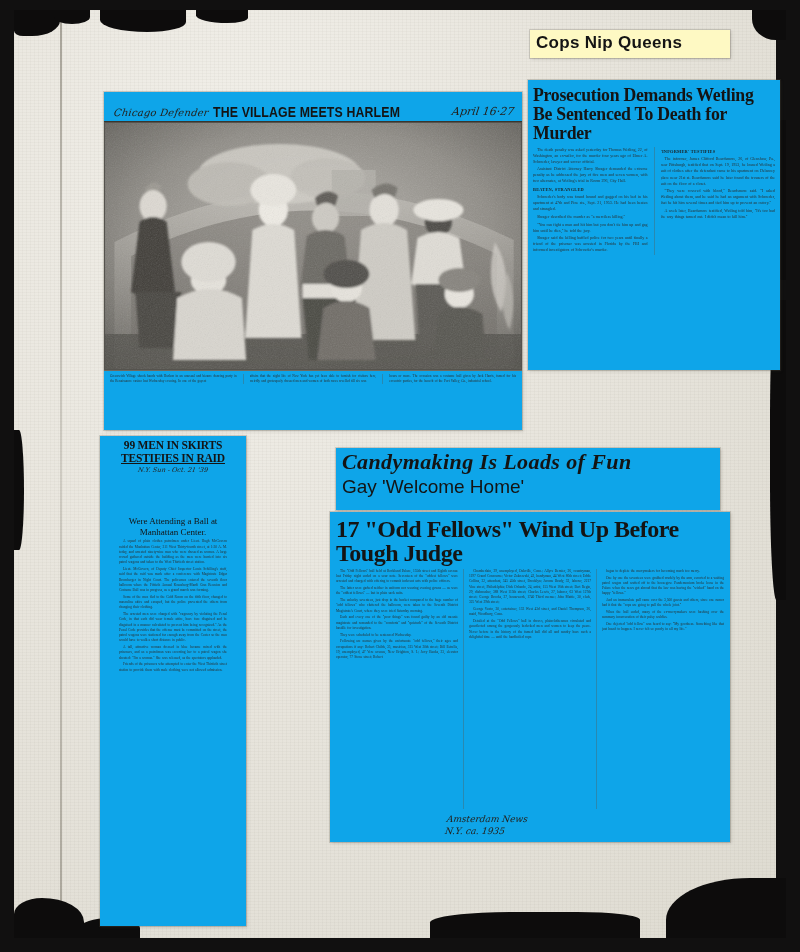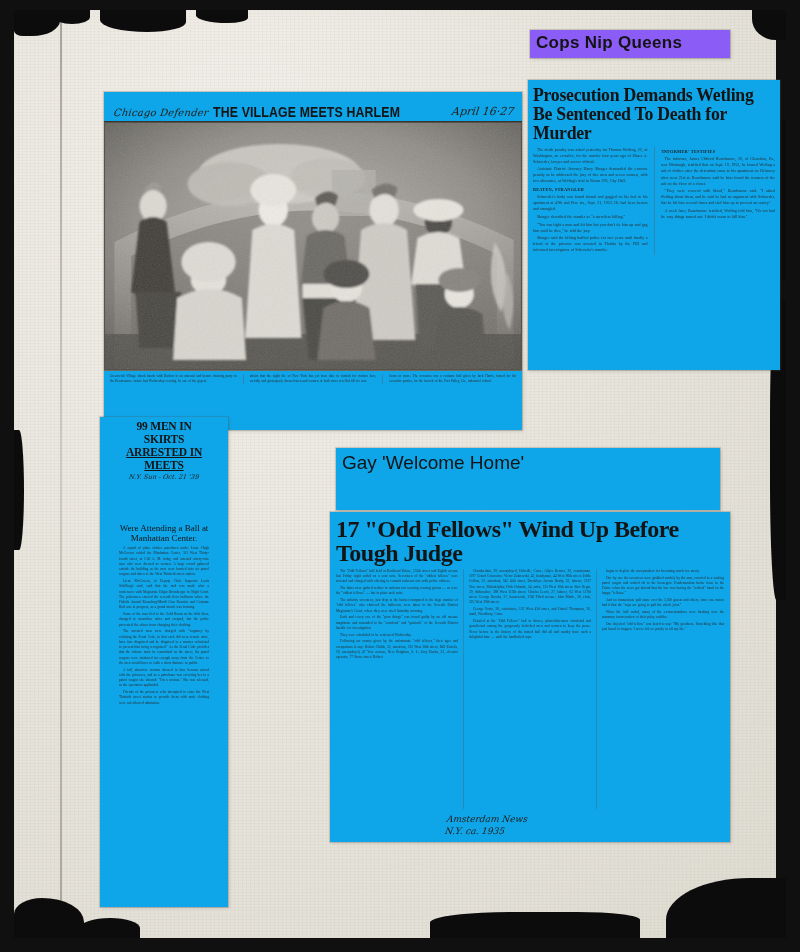--- a/index.html
+++ b/index.html
@@ -55,21 +55,21 @@
   .tear.rr2 { right: 14px; top: 120px; width: 10px; height: 160px; border-radius: 50% 0 0 50%; }
   .tear.ll { left: 14px; top: 430px; width: 10px; height: 120px; border-radius: 0 50% 50% 0; }
 
   
   .clip {
     position: absolute;
     background: #0ea5e9;
     color: #141414;
     box-shadow: 0 0 0 1px rgba(90,85,72,.20), 1px 1px 3px rgba(60,55,45,.22);
   }
-  .clip.tape { background: #8b5cf6; }
+  .clip.tape { background: #fef9c3; }
 
   .hl { font-weight: bold; line-height: 1.0; }
 
   
   .head-serif {
     font-family: "Liberation Serif", serif;
     font-weight: bold;
     letter-spacing: -0.2px;
   }
   .head-sans {
@@ -138,21 +138,21 @@
   
   #prosecution-clip { left: 528px; top: 80px; width: 252px; height: 290px; padding: 4px 5px 3px; }
   #prosecution-head {
     font-size: 18.5px; line-height: 1.02; letter-spacing: -.3px;
     margin: 2px 0 4px; transform: scaleX(.96); transform-origin: left top;
   }
   .two-col { display: flex; gap: 6px; }
   .two-col .body-col { flex: 1; }
 
   
-  #skirts-clip { left: 100px; top: 417px; width: 128px; height: 490px; padding: 3px 19px; }
+  #skirts-clip { left: 100px; top: 436px; width: 146px; height: 490px; padding: 3px 19px; }
   #skirts-h1 { font-size: 11.5px; line-height: 1.12; text-align: center; letter-spacing:-.2px; }
   #skirts-h1 .u { text-decoration: underline; }
   #skirts-note { font-size: 6.5px; text-align: center; margin: 1px 0 2px; }
   #skirts-h2 { font-size: 9px; text-align: center; line-height: 1.2; margin-bottom: 2px;
     font-family: "Liberation Serif", serif; font-weight: normal; margin-top: 42px; }
   #skirts-body { height: 400px; }
 
   
   #candy-clip { left: 336px; top: 448px; width: 384px; height: 62px; padding: 2px 6px; }
   #candy-title {
@@ -329,35 +329,36 @@
         <p>The informer, James Clifford Beardsmore, 26, of Glenshaw, Pa., near Pittsburgh, testified that on Sept. 19, 1953, he loaned Wetling a suit of clothes after the defendant came to his apartment on Delancey place near 21st st. Beardsmore said he later found the trousers of the suit on the floor of a closet.</p>
         <p>"They were covered with blood," Beardsmore said. "I asked Wetling about them, and he said he had an argument with Schroeder, that he hit him several times and tied him up to prevent an outcry."</p>
         <p>A week later, Beardsmore testified, Wetling told him, "It's too bad the way things turned out. I didn't mean to kill him."</p>
       </div>
     </div>
   </div>
 
   <div class="clip" id="skirts-clip">
     <div class="head-serif" id="skirts-h1">
       <div>99 MEN IN SKIRTS</div>
-      <div class="u">ARRESTED IN MEETS</div>
+      <div class="u">TESTIFIES IN RAID</div>
     </div>
     <div class="handwrite" id="skirts-note">N.Y. Sun - Oct. 21 '39</div>
     <div id="skirts-h2">Were Attending a Ball at Manhattan Center.</div>
     <div class="body-col tiny" id="skirts-body">
       <p>A squad of plain clothes patrolmen under Lieut. Hugh McGovern raided the Manhattan Center, 311 West Thirty-fourth street, at 1:30 A. M. today, and arrested ninety-nine men who were dressed as women. A large crowd gathered outside the building as the men were hurried into six patrol wagons and taken to the West Thirtieth street station.</p>
       <p>Lieut. McGovern, of Deputy Chief Inspector Louis Schilling's staff, said that the raid was made after a conference with Magistrate Edgar Bromberger in Night Court. The policemen entered the seventh floor ballroom where the Fiftieth Annual Krausberg-Mardi Gras Reunion and Costume Ball was in progress, as a grand march was forming.</p>
       <p>Some of the men fled to the Gold Room on the fifth floor, changed to masculine attire and escaped, but the police prevented the others from changing their clothing.</p>
       <p>The arrested men were charged with "vagrancy by violating the Penal Code, in that each did wear female attire, have face disguised and be disguised in a manner calculated to prevent him being recognized." As the Penal Code provides that the offense must be committed on the street, the patrol wagons were stationed far enough away from the Center so the men would have to walk a short distance in public.</p>
       <p>A tall, attractive woman dressed in blue became mixed with the prisoners, and as a patrolman was escorting her to a patrol wagon she shouted: "I'm a woman." She was released, as the spectators applauded.</p>
       <p>Friends of the prisoners who attempted to enter the West Thirtieth street station to provide them with male clothing were not allowed admission.</p>
     </div>
   </div>
 
   <div class="clip" id="candy-clip">
+    <div id="candy-title">Candymaking Is Loads of Fun</div>
     <div id="welcome-title">Gay 'Welcome Home'</div>
   </div>
 
   <div class="clip" id="odd-clip">
     <div class="head-serif hl" id="odd-head">17 "Odd Fellows" Wind Up Before Tough Judge</div>
     <div class="three-col">
       <div class="body-col tiny">
         <p>The "Odd Fellows" ball held at Rockland Palace, 155th street and Eighth avenue last Friday night ended on a sour note. Seventeen of the "oddest fellows" were arrested and charged with offering to commit indecent acts with police officers.</p>
         <p>The latter were garbed neither in uniform nor wearing evening gowns — as were the "oddest fellows" — but in plain sack suits.</p>
         <p>The unlucky seventeen, just drop in the bucket compared to the huge number of "odd fellows" who cluttered the ballroom, were taken to the Seventh District Magistrate's Court, where they were tried Saturday morning.</p>

